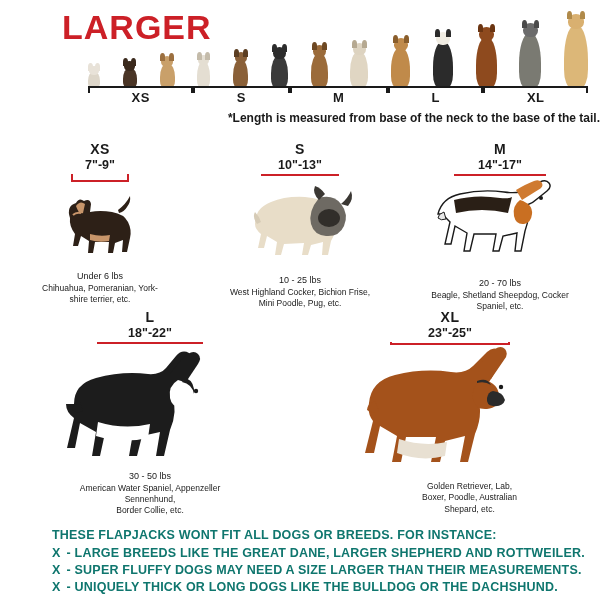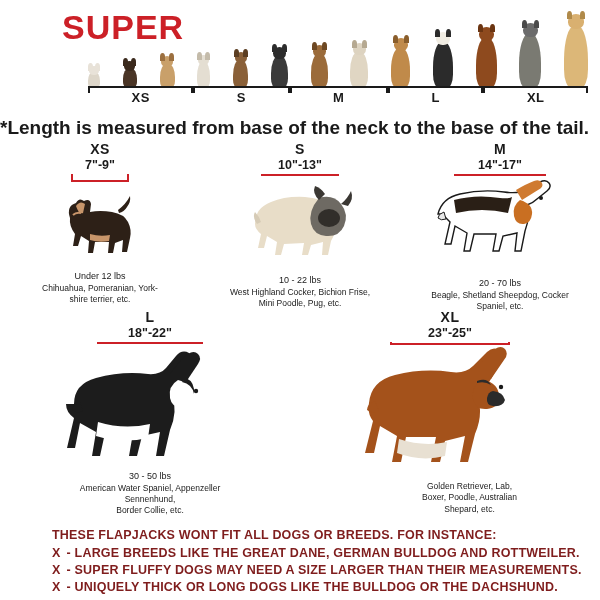--- a/index.html
+++ b/index.html
@@ -93,23 +93,23 @@
     height: 7px;
     background: #1a1a1a;
   }
   .scale-seg::before { left: 0; }
   .scale-seg::after { right: 0; }
 
   
   .note {
     position: absolute;
     left: 0; right: 0;
-    top: 117px;
-    text-align: left;
-    font-size: 19px;
+    top: 111px;
+    text-align: right;
+    font-size: 12px;
     font-weight: bold;
   }
 
   
   .grid-top {
     position: absolute;
     top: 142px;
     left: 0;
     width: 600px;
     height: 165px;
@@ -168,21 +168,21 @@
     max-width: 170px;
   }
   .caption .weight { font-size: 9px; }
 
   
   .footer {
     position: absolute;
     left: 52px;
     top: 528px;
     width: 520px;
-    color: #7f1d1d;
+    color: #0f766e;
   }
   .footer-title {
     font-size: 12.5px;
     font-weight: bold;
     letter-spacing: 0.2px;
     margin-bottom: 4px;
   }
   .footer-line {
     font-size: 12.5px;
     font-weight: bold;
@@ -192,21 +192,21 @@
   }
   .footer-line .x { margin-right: 6px; }
 
   
   svg { display: block; }
 </style>
 </head>
 <body>
 
 <div class="header">
-  <div class="title">SUPER</div>
+  <div class="title">LARGER</div>
 
   <div class="dog-row">
     <div class="mini-dog">
       <div class="head" style="width:10px;height:9px;background:#e8e2d8;">
           <span class="ear-l" style="background:#e8e2d8;"></span>
           <span class="ear-r" style="background:#e8e2d8;"></span>
         </div>
       <div class="body" style="width:12px;height:16px;background:#ddd6c9;"></div>
     </div>
     <div class="mini-dog">
@@ -319,42 +319,42 @@
           <path d="M78 26 q8 -6 12 -14 q1 6 -3 11 q-3 5 -8 6 z"></path>
         </g>
         <g fill="#c8956a">
           <path d="M36 22 q4 -6 9 -2 l-2 9 q-4 2 -7 -7 z"></path>
           <path d="M50 50 q10 3 20 1 l-1 6 q-10 2 -19 -1 z"></path>
         </g>
         <path d="M33 31 q3 -3 8 -2" stroke="#c8956a" stroke-width="2" fill="none"></path>
       </svg>
     </div>
     <div class="caption">
-      <div class="weight">Under 12 lbs</div>
+      <div class="weight">Under 6 lbs</div>
       <div style="white-space:pre-line;">Chihuahua, Pomeranian, York-
 shire terrier, etc.</div>
     </div>
   </div>
 
   <div class="card">
     <div class="card-label">S</div>
     <div class="card-range">10"-13"</div>
     <div class="bracket w2"></div>
     <div class="dog-art">
       <svg width="135" height="92" viewBox="0 0 135 92">
         <path d="M22 46 q0 -16 16 -22 q14 -6 34 -5 q16 1 24 8 q7 6 7 16 q0 12 -5 20 l-3 14 l-6 0 l1 -13 l-12 3 l-3 10 l-6 0 l2 -12 l-20 1 l-3 11 l-6 0 l2 -13 l-10 -6 l-3 12 l-6 0 l3 -14 q-6 -5 -6 -10 z" fill="#e8ddc8"></path>
         <path d="M86 20 q14 -4 22 6 q8 10 3 22 q-5 11 -18 10 q-12 -1 -15 -12 q-3 -13 8 -26 z" fill="#6e6a63"></path>
         <path d="M86 22 q-7 -7 -4 -14 q6 2 10 8 z" fill="#3a3733"></path>
         <path d="M108 26 q7 -6 10 -13 q3 8 -3 15 z" fill="#3a3733"></path>
         <ellipse cx="96" cy="40" rx="11" ry="9" fill="#312e2a"></ellipse>
         <path d="M24 46 q-5 -7 -2 -12 q4 4 6 10 z" fill="#d6cbb6"></path>
       </svg>
     </div>
     <div class="caption">
-      <div class="weight">10 - 22 lbs</div>
+      <div class="weight">10 - 25 lbs</div>
       <div style="white-space:pre-line;">West Highland Cocker, Bichion Frise,
 Mini Poodle, Pug, etc.</div>
     </div>
   </div>
 
   <div class="card">
     <div class="card-label">M</div>
     <div class="card-range">14"-17"</div>
     <div class="bracket w3"></div>
     <div class="dog-art">
@@ -417,21 +417,21 @@
     <div class="caption">
       <div style="white-space:pre-line;margin-left:39px;">Golden Retriever, Lab,
 Boxer, Poodle, Australian Shepard, etc.</div>
     </div>
   </div>
 </div>
 
 <div class="footer">
   <div class="footer-title">THESE FLAPJACKS WONT FIT ALL DOGS OR BREEDS. FOR INSTANCE:</div>
   <div class="footer-line">
-    <span class="x">X</span><span>- LARGE BREEDS LIKE THE GREAT DANE, GERMAN BULLDOG AND ROTTWEILER.</span>
+    <span class="x">X</span><span>- LARGE BREEDS LIKE THE GREAT DANE, LARGER SHEPHERD AND ROTTWEILER.</span>
   </div>
   <div class="footer-line">
     <span class="x">X</span><span>- SUPER FLUFFY DOGS MAY NEED A SIZE LARGER THAN THEIR MEASUREMENTS.</span>
   </div>
   <div class="footer-line">
     <span class="x">X</span><span>- UNIQUELY THICK OR LONG DOGS LIKE THE BULLDOG OR THE DACHSHUND.</span>
   </div>
 </div>
 
 </body></html>

